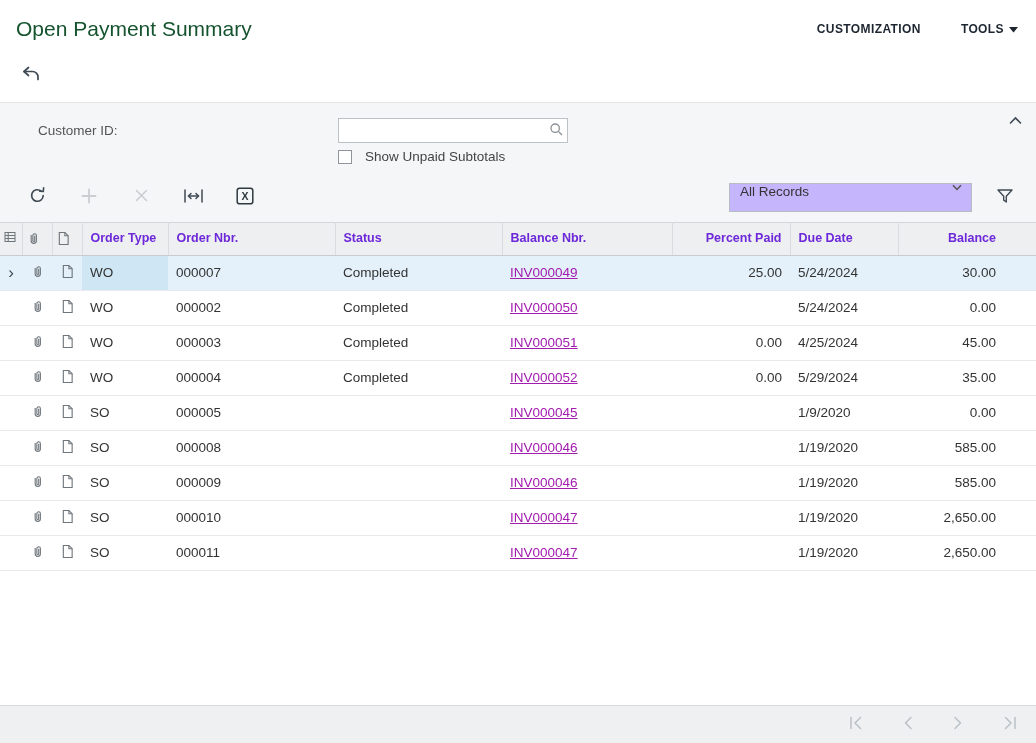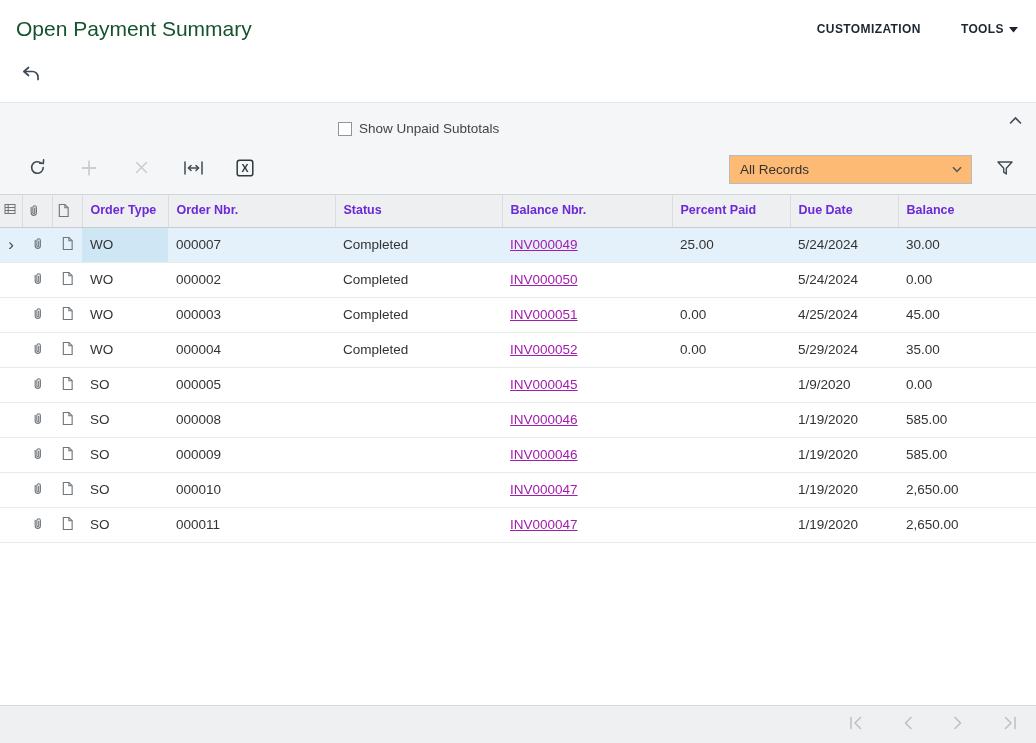--- a/index.html
+++ b/index.html
@@ -18,48 +18,48 @@
   
   .panel { flex:1; min-height:0; background:#f5f6f7; display:flex; flex-direction:column; border-top:1px solid #e3e5e7; }
 
   .filter-area { position:relative; padding:14px 16px 12px 38px; }
   .collapse-btn { position:absolute; top:10px; right:14px; }
   .filter-row { display:flex; align-items:center; height:26px; margin-bottom:6px; }
   .filter-label { width:300px; font-size:13.5px; color:#555; }
   .lookup { position:relative; width:230px; }
   .lookup input { width:100%; height:25px; border:1px solid #bcc1c6; background:#fff; padding:0 26px 0 7px; font-size:13px; font-family:inherit; color:#333; outline:none; }
   .mag-btn { position:absolute; right:4px; top:4px; }
-  .checkbox-row { margin-left:300px; margin-top:4px; display:flex; align-items:center; gap:7px; font-size:13.5px; color:#444; }
+  .checkbox-row { margin-left:300px; margin-top:4px; display:flex; align-items:center; gap:13px; font-size:13.5px; color:#444; }
   .checkbox-box { width:14px; height:14px; background:#fff; border:1px solid #8f959b; display:inline-block; cursor:pointer; }
 
   
   .grid-toolbar { display:flex; align-items:center; padding:6px 16px 10px 22px; }
   .tb-btn { width:30px; height:30px; margin-right:22px; background:transparent; border:none; display:flex; align-items:center; justify-content:center; cursor:pointer; }
   .tb-btn.disabled { cursor:default; }
-  .records-dropdown { margin-left:auto; width:243px; height:29px; background:#fdba74; border:1px solid #b7bcc1; display:flex; align-items:center; padding:0 9px 0 10px; font-size:13.5px; color:#333; cursor:pointer; }
+  .records-dropdown { margin-left:auto; width:243px; height:29px; background:#c4b5fd; border:1px solid #b7bcc1; display:flex; padding:0 9px 0 10px; font-size:13.5px; color:#333; cursor:pointer; }
   .records-dropdown .caret { margin-left:auto; display:flex; }
   .filter-funnel { margin-left:18px; }
 
   
   .grid-area { flex:1; min-height:0; background:#fff; overflow:hidden; }
   table.grid { width:100%; border-collapse:collapse; table-layout:fixed; }
   thead th { background:#edeff0; border-top:1px solid #d3d6d9; border-bottom:1px solid #c8ccd0; border-right:1px solid #dadde0;
              font-size:12.5px; font-weight:700; color:#6d28d9; text-align:left; vertical-align:top;
              padding:8px 8px 4px 8px; line-height:1.25; white-space:normal; }
   thead th.iconhead { padding:8px 4px 4px 4px; }
   thead th:last-child { border-right:none; }
   tbody td { height:35px; border-bottom:1px solid #e7e9eb; font-size:13.5px; color:#333;
              padding:0 8px; vertical-align:middle; white-space:nowrap; overflow:hidden; }
   tbody tr { background:#fff; cursor:pointer; }
   tbody tr.selected { background:#e4f1fa; }
   tbody tr.selected td.active-cell { background:#cfe7f5; }
   td.gutter { padding:0 2px; text-align:center; color:#444; }
   td.iconcell { padding:0 4px; text-align:center; }
   .rowarrow { font-size:17px; line-height:1; color:#3f4a54; }
-  .al-right, th.al-right { text-align:left; }
+  .al-right, th.al-right { text-align:right; }
   th.c-balance, td.c-balance { padding-right:40px; }
   th.c-percent_paid, td.c-percent_paid { padding-right:8px; }
   a.cell-link { color:#a21caf; text-decoration:underline; }
 
   
   .grid-footer { height:38px; background:#eef0f2; border-top:1px solid #d7dadc; display:flex; align-items:center; justify-content:flex-end; gap:36px; padding-right:18px; }
   .pg-btn { background:transparent; border:none; padding:0; display:flex; cursor:default; }
 </style>
 </head>
 <body>
@@ -96,20 +96,32 @@
 
     <div class="filter-area">
       <button class="icon-btn collapse-btn">
         <span>
           <svg width="13" height="9" viewBox="0 0 13 9" fill="none" stroke="#3f4a54" stroke-width="1.6" stroke-linecap="round">
               <path d="M1.5 7 L6.5 2 l5 5"></path>
             </svg>
         </span>
       </button>
 
+      <div class="filter-row">
+        <span class="filter-label">Customer ID:</span>
+        <span class="lookup">
+          <input type="text" value="" style="">
+          <span class="icon-btn mag-btn">
+            <svg width="15" height="15" viewBox="0 0 15 15" fill="none" stroke="#8b9197" stroke-width="1.3">
+                <circle cx="6.2" cy="6.2" r="4.2"></circle>
+                <path d="M9.4 9.4 L13 13"></path>
+              </svg>
+          </span>
+        </span>
+      </div>
 
 
       <div class="checkbox-row">
         <span class="checkbox-box"></span>
         <span>Show Unpaid Subtotals</span>
       </div>
     </div>
 
     <div class="grid-toolbar">
       <button class="tb-btn">

